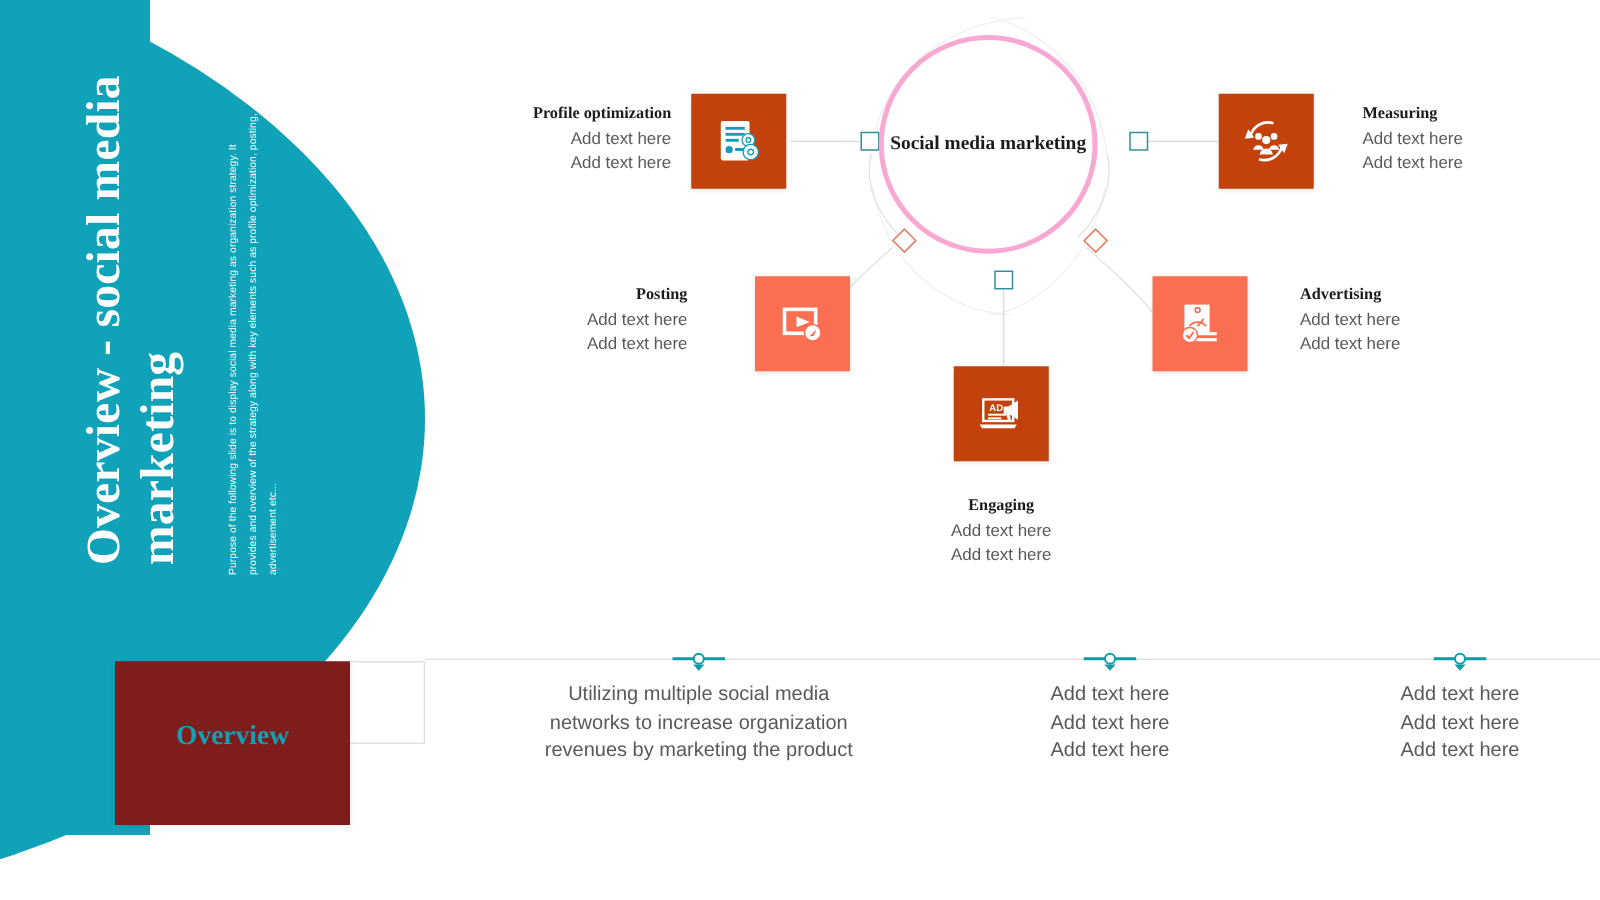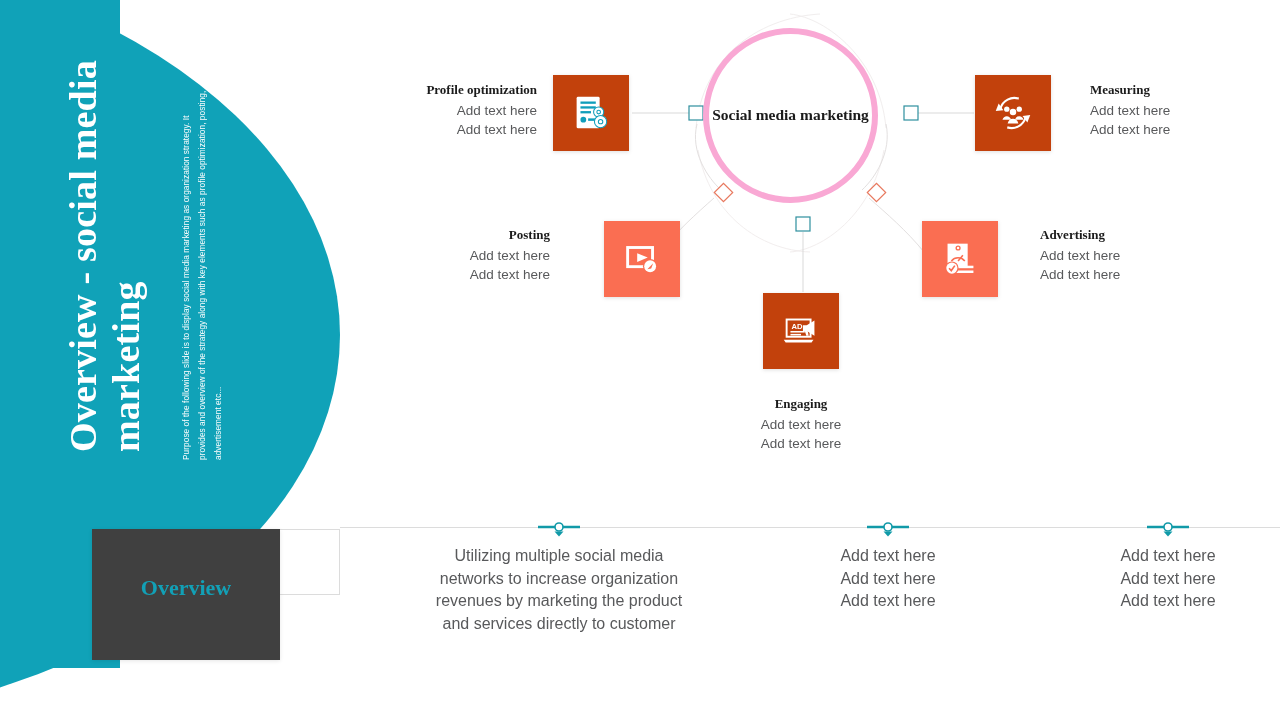--- a/index.html
+++ b/index.html
@@ -50,21 +50,21 @@
   }
 
   
   .diagram { position: absolute; left: 330px; top: 0; width: 950px; height: 500px; }
   .diagram svg.wires { position: absolute; left: 0; top: 0; width: 950px; height: 500px; }
 
   .center-circle {
     position: absolute;
     left: 373px; top: 28px;
     width: 175px; height: 175px;
-    border: 6px solid #f9a8d4;
+    border: 4px solid #f9a8d4;
     border-radius: 50%;
     background: #fff;
     display: flex; align-items: center; justify-content: center;
   }
   .center-circle .ctext {
     font-family: "Liberation Serif", serif;
     font-weight: bold; font-size: 15.5px;
     color: #1b1b1b; text-align: center; line-height: 1.35;
   }
 
@@ -100,21 +100,21 @@
   .label.cen-al   { text-align: center; }
 
   
   .bottom-line {
     position: absolute; left: 340px; top: 527px;
     width: 940px; height: 1px; background: #dcdcdc;
   }
   .overview-card {
     position: absolute; left: 92px; top: 529px;
     width: 188px; height: 131px;
-    background: #404040;
+    background: #7f1d1d;
     box-shadow: 0 1px 4px rgba(0,0,0,.10);
     display: flex; align-items: center; justify-content: center; text-align: center;
   }
   .overview-card .ovtext {
     font-family: "Liberation Serif", serif;
     font-weight: bold; font-size: 22px;
     color: #12a0b6;
     margin-top: -14px;
   }
   .ov-bracket {
@@ -287,21 +287,20 @@
 
   <svg class="marker" style="left:536px;" viewBox="0 0 46 18">
     <line x1="2" y1="8" x2="44" y2="8" stroke="#119aa8" stroke-width="2.4"></line>
     <circle cx="23" cy="8" r="4" fill="#ffffff" stroke="#119aa8" stroke-width="1.6"></circle>
     <polygon points="18.5,12.5 27.5,12.5 23,17.5" fill="#119aa8"></polygon>
   </svg>
   <div class="bcol" style="left:420px; width:278px;">
     <span class="bl">Utilizing multiple social media</span>
     <span class="bl">networks to increase organization</span>
     <span class="bl">revenues by marketing the product</span>
-    <span class="bl">and services directly to customer</span>
   </div>
 
   <svg class="marker" style="left:865px;" viewBox="0 0 46 18">
     <line x1="2" y1="8" x2="44" y2="8" stroke="#119aa8" stroke-width="2.4"></line>
     <circle cx="23" cy="8" r="4" fill="#ffffff" stroke="#119aa8" stroke-width="1.6"></circle>
     <polygon points="18.5,12.5 27.5,12.5 23,17.5" fill="#119aa8"></polygon>
   </svg>
   <div class="bcol" style="left:760px; width:256px;">
     <span class="bl">Add text here</span>
     <span class="bl">Add text here</span>

